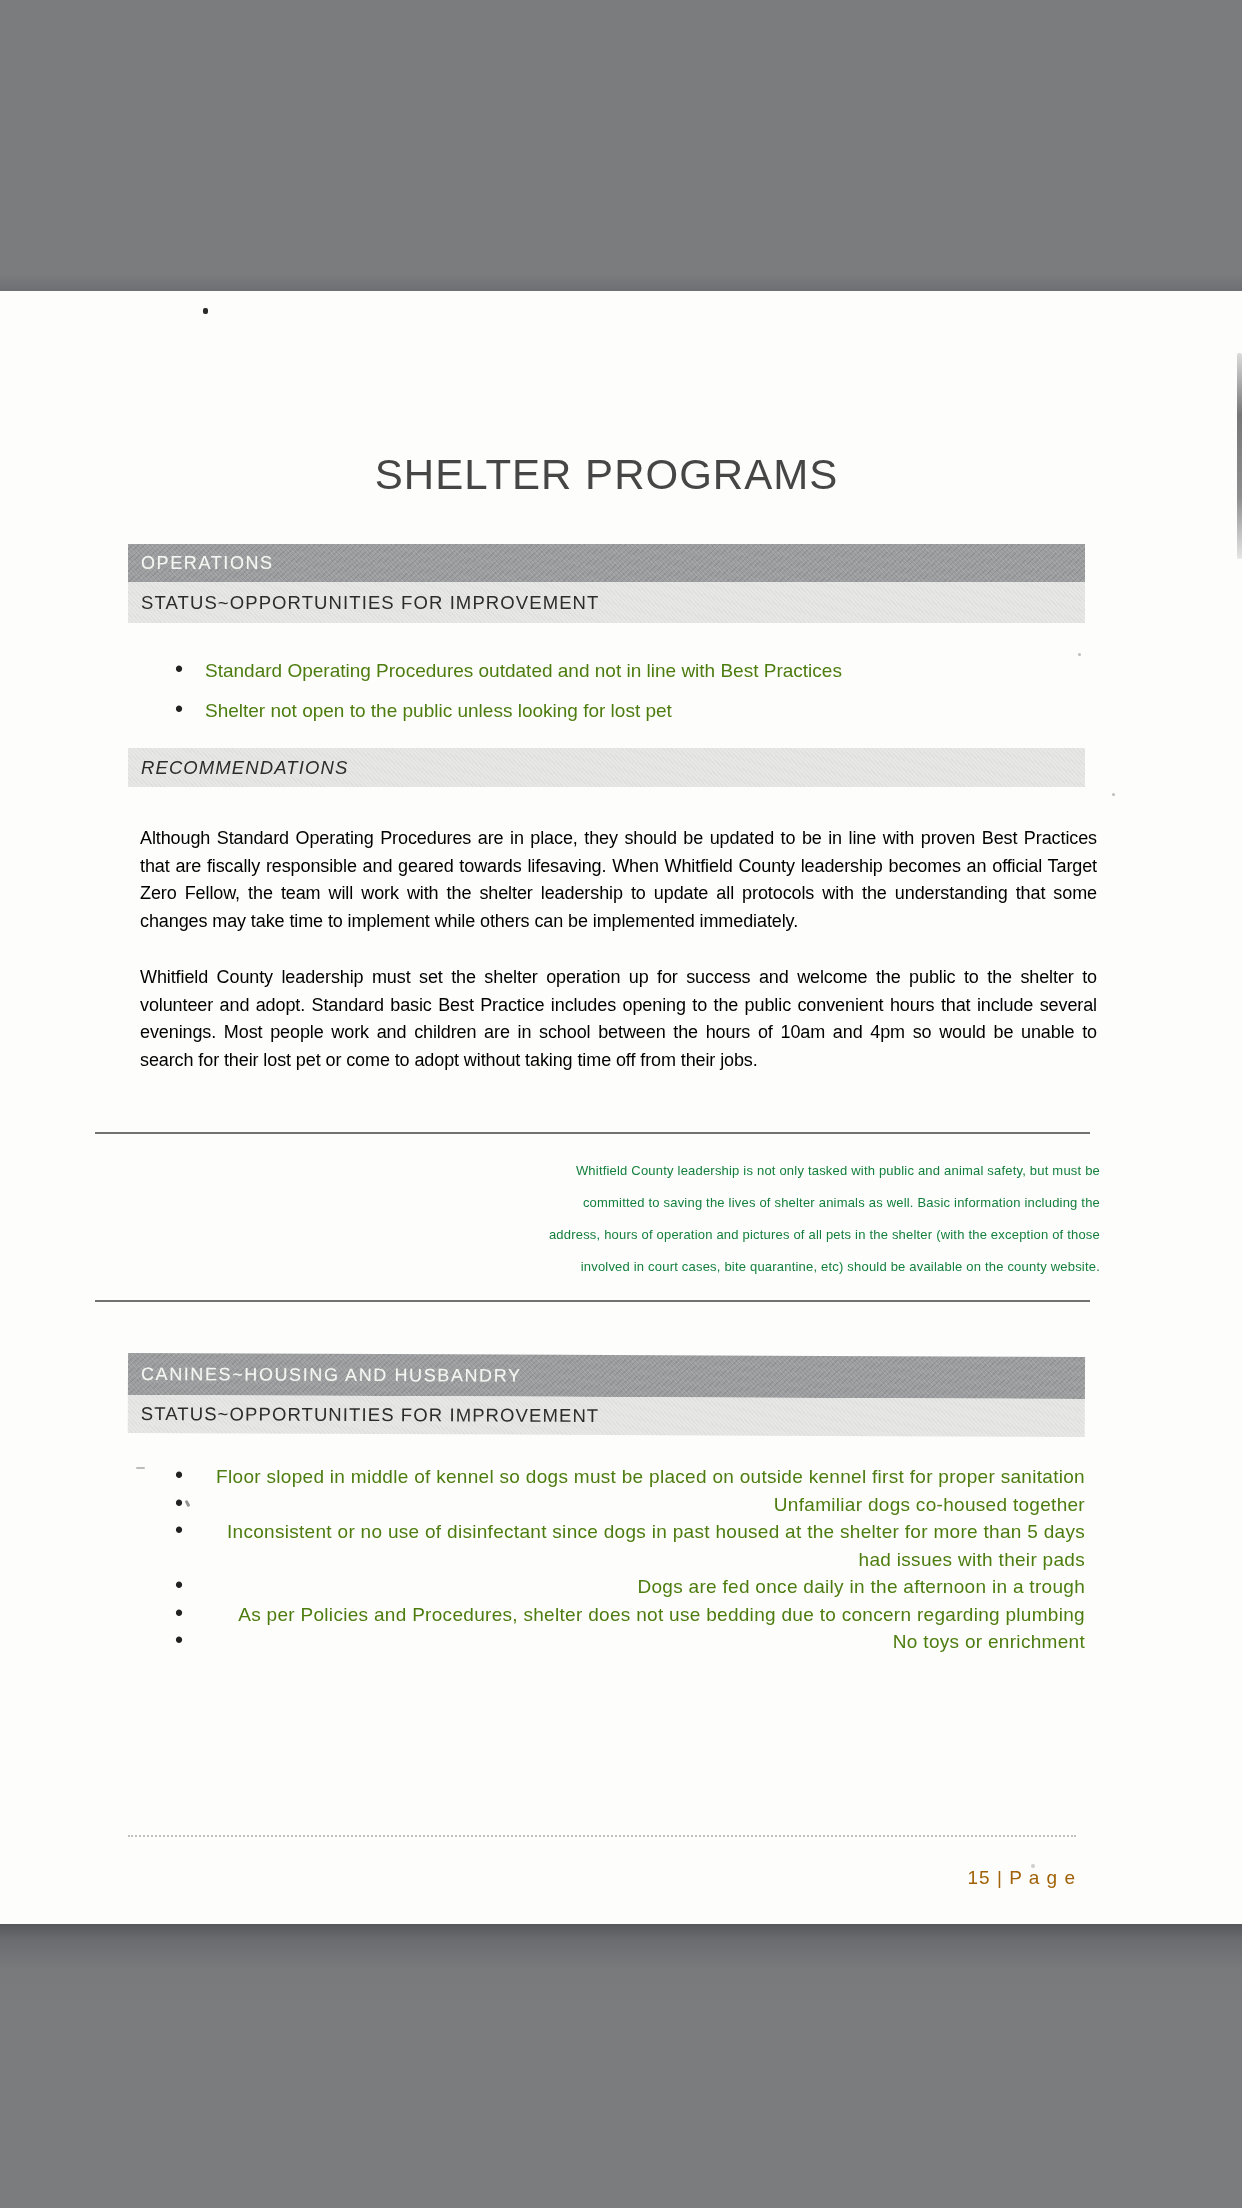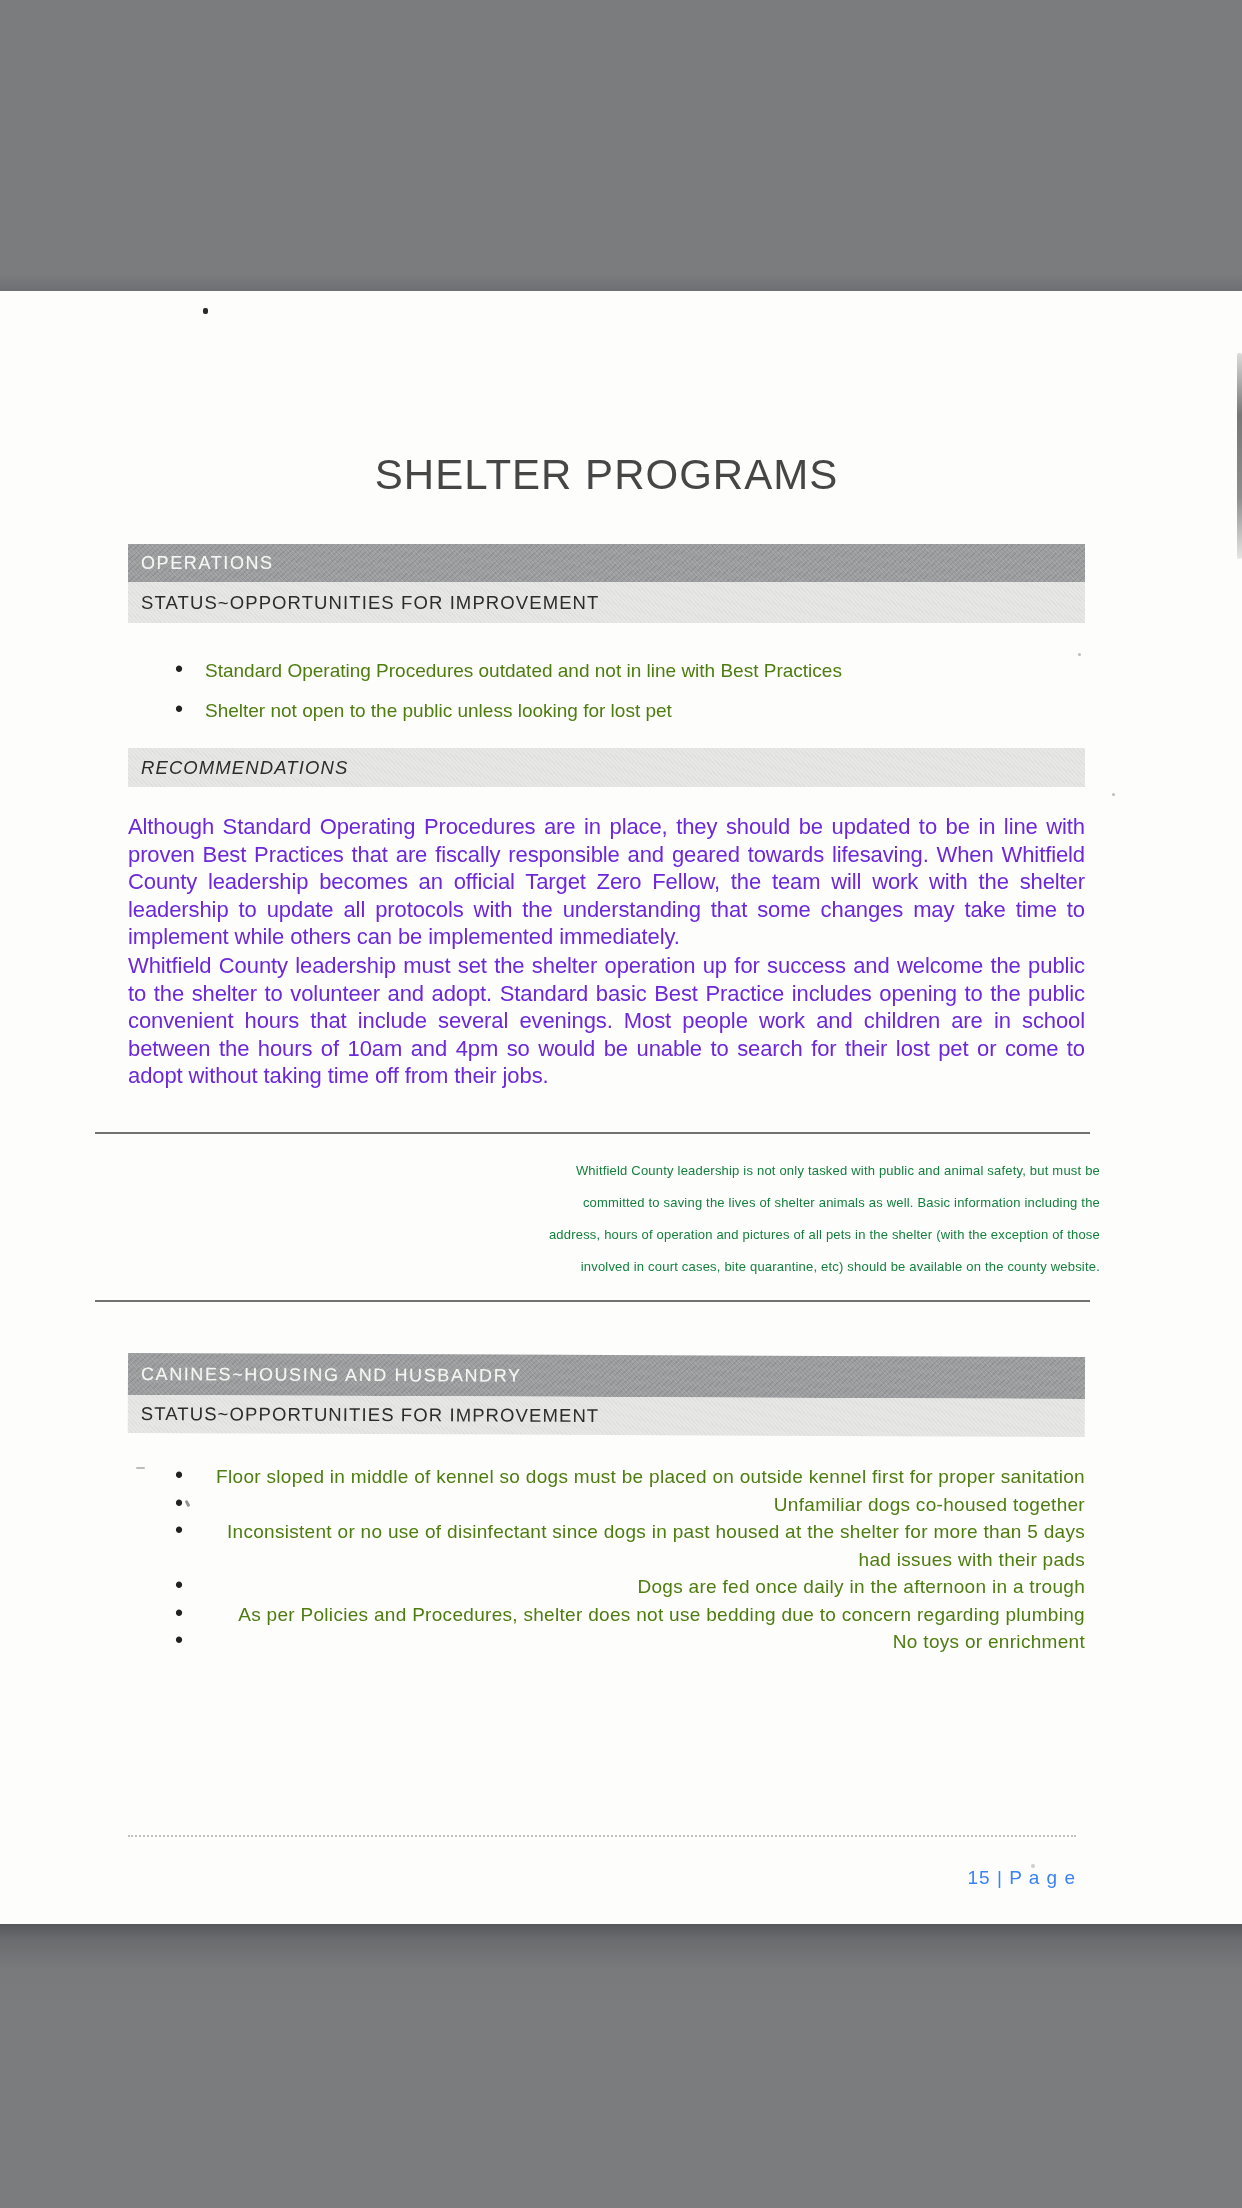--- a/index.html
+++ b/index.html
@@ -61,22 +61,22 @@
     content:"\2022";position:absolute;left:47px;top:-1px;
     font-size:23px;color:#222;
   }
   .list-ops{top:366px;}
   .list-ops li{margin-bottom:12.5px;}
   .list-can{top:1172px;}
   .list-can li{letter-spacing:.3px;text-align:right;}
 
   .para{
     position:absolute;left:128px;width:957px;
-    font-size:22px;line-height:27.5px;color:#6d28d9;
-    text-align:justify;letter-spacing:-0.1px;margin:0;
+    font-size:18px;line-height:27.5px;color:#000000;
+    text-align:justify;letter-spacing:-0.1px;margin:12px;
   }
   .para1{top:522px;}
   .para2{top:661px;}
 
   .rule{
     position:absolute;left:95px;width:995px;height:0;
     border-top:2px solid #595959;opacity:.85;
   }
   .rule-top{top:841px;}
   .rule-bottom{top:1009px;}
@@ -85,21 +85,21 @@
     font-size:13px;line-height:32px;color:#15803d;
     text-align:right;white-space:pre-line;letter-spacing:.2px;
   }
 
   .footer-rule{
     position:absolute;left:128px;top:1544px;width:948px;height:0;
     border-top:2px dotted #b3b1ae;opacity:.8;
   }
   .footer-text{
     position:absolute;left:128px;top:1576px;width:948px;
-    text-align:right;font-size:19px;color:#3b82f6;letter-spacing:1px;
+    text-align:right;font-size:19px;color:#a16207;letter-spacing:1px;
   }
 
   
   .speck{position:absolute;background:#2a2a2a;border-radius:2px;}
   .speck-a{left:203px;top:17px;width:5px;height:6px;}
   .speck-b{left:725px;top:462px;width:2px;height:10px;opacity:.55;transform:rotate(9deg);}
   .speck-c{left:186px;top:1209px;width:3px;height:7px;opacity:.5;transform:rotate(-28deg);}
   .speck-d{left:136px;top:1176px;width:9px;height:2px;opacity:.3;}
   .speck-e{left:1031px;top:1573px;width:4px;height:4px;opacity:.22;}
   .speck-f{left:1078px;top:362px;width:3px;height:3px;opacity:.3;}

